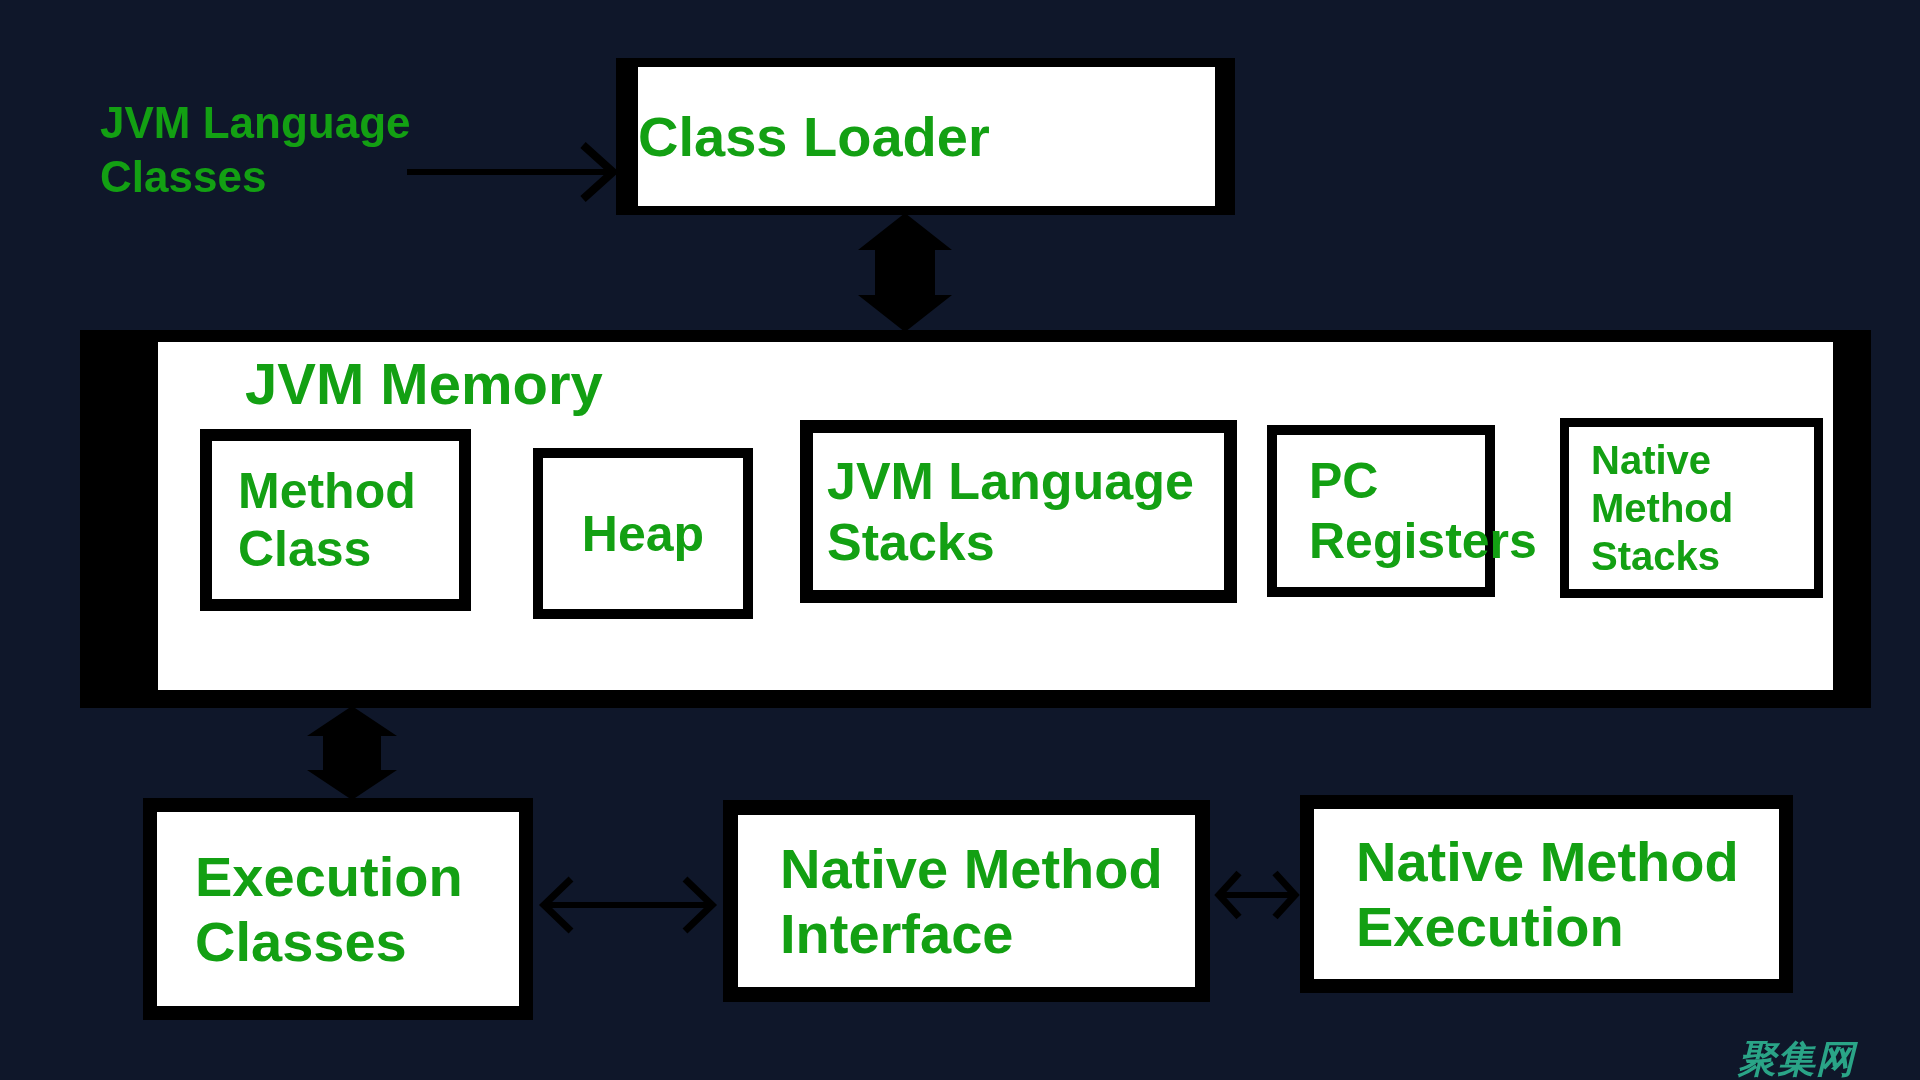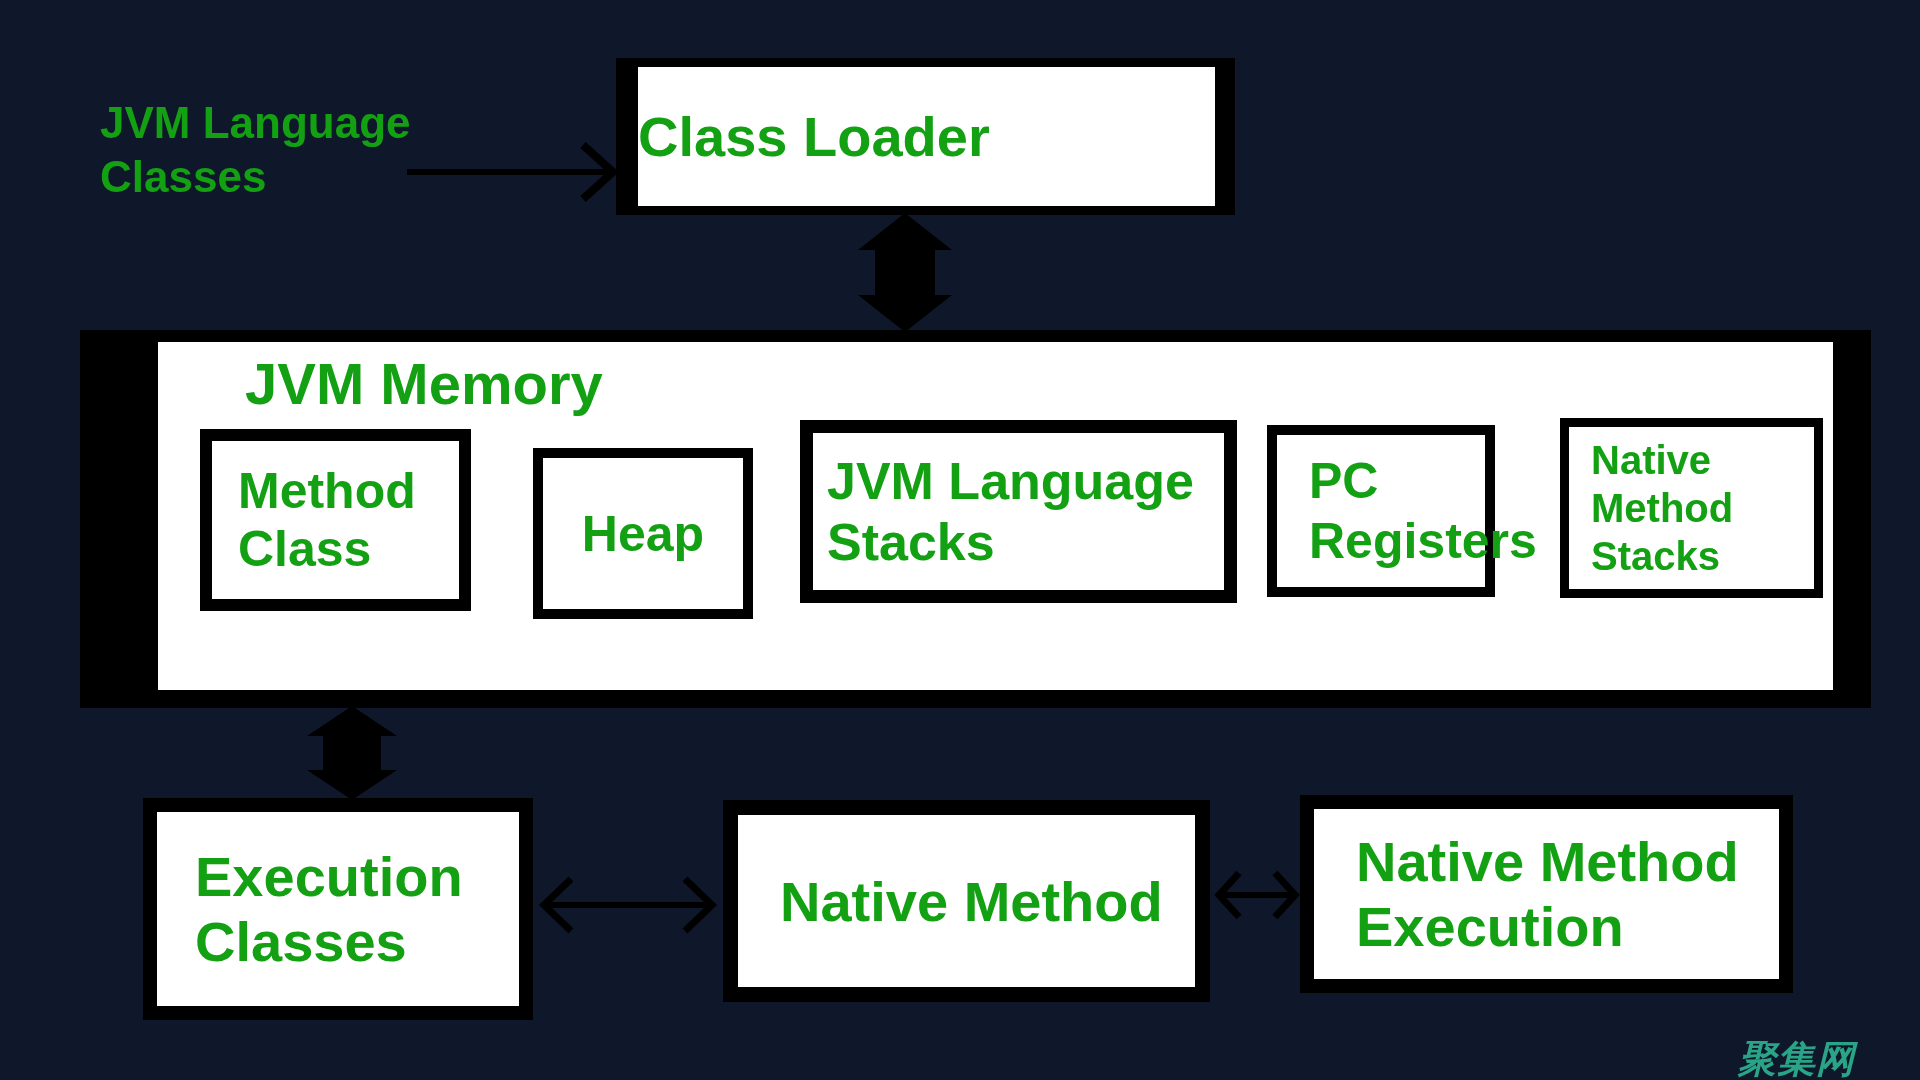--- a/index.html
+++ b/index.html
@@ -105,20 +105,21 @@
   </div>
 
   <svg class="abs" style="left:533px;top:875px;" width="190" height="60" viewBox="0 0 190 60">
     <line x1="10" y1="30" x2="180" y2="30" stroke="#000" stroke-width="6"></line>
     <polyline points="38,4 11,30 38,56" fill="none" stroke="#000" stroke-width="7"></polyline>
     <polyline points="152,4 179,30 152,56" fill="none" stroke="#000" stroke-width="7"></polyline>
   </svg>
 
   <div id="native-method-interface" class="box">
     <div class="lbl">Native Method</div>
+    <div class="lbl">Interface</div>
   </div>
 
   <svg class="abs" style="left:1211px;top:868px;" width="92" height="54" viewBox="0 0 92 54">
     <line x1="6" y1="27" x2="86" y2="27" stroke="#000" stroke-width="6"></line>
     <polyline points="28,5 8,27 28,49" fill="none" stroke="#000" stroke-width="7"></polyline>
     <polyline points="64,5 84,27 64,49" fill="none" stroke="#000" stroke-width="7"></polyline>
   </svg>
 
   <div id="native-method-libraries" class="box">
     <div class="lbl">Native Method</div>

